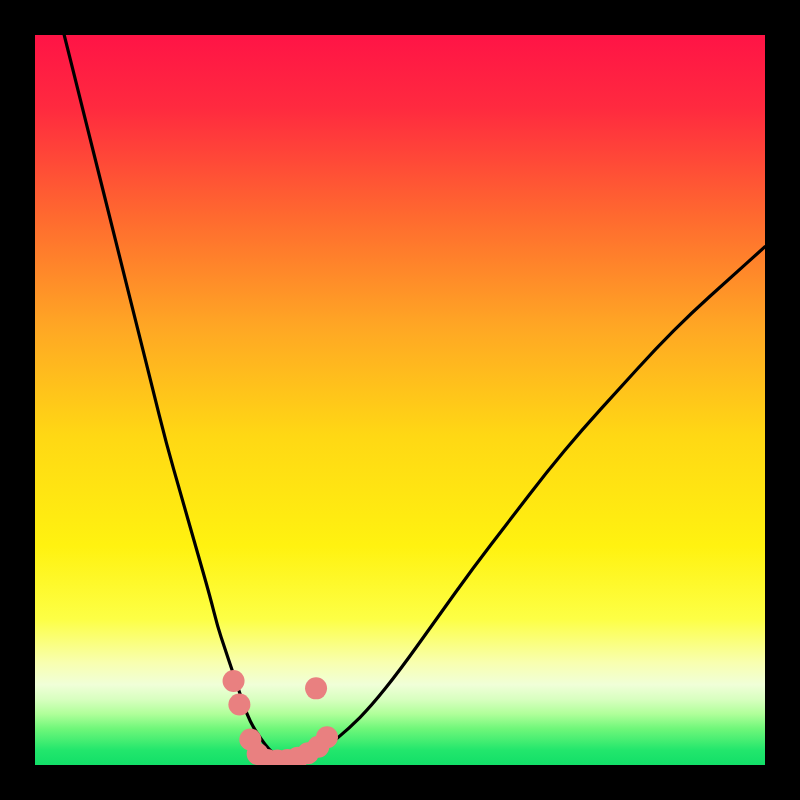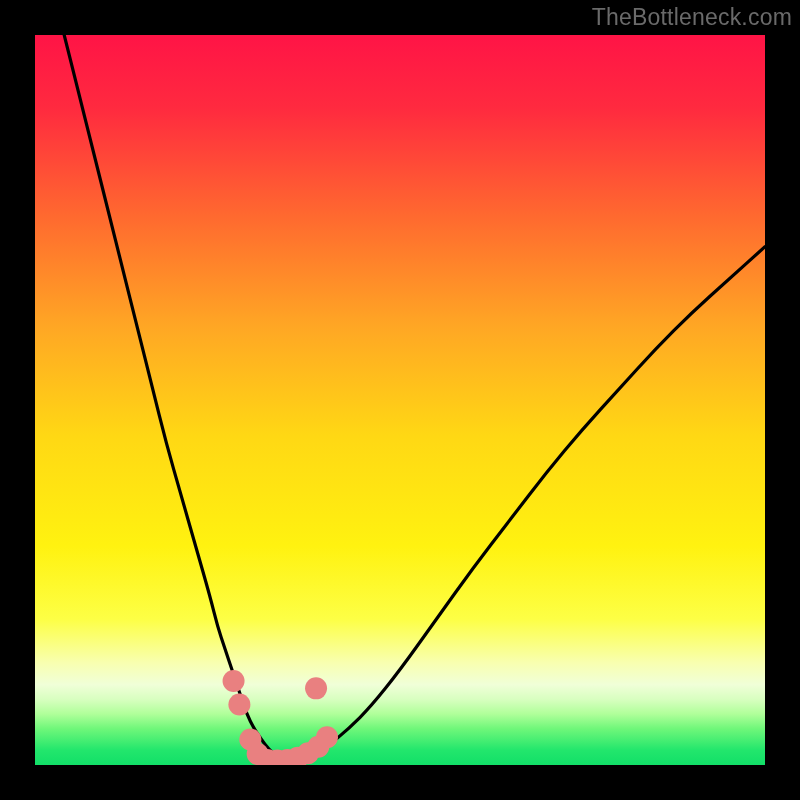--- a/index.html
+++ b/index.html
@@ -75,14 +75,13 @@
           <circle cx="242.36" cy="725.62" r="11" fill="#e98080" stroke="#a84c4c" stroke-width="0"></circle>
           <circle cx="252.58" cy="724.89" r="11" fill="#e98080" stroke="#a84c4c" stroke-width="0"></circle>
           <circle cx="262.8" cy="722.7" r="11" fill="#e98080" stroke="#a84c4c" stroke-width="0"></circle>
           <circle cx="273.02" cy="718.32" r="11" fill="#e98080" stroke="#a84c4c" stroke-width="0"></circle>
           <circle cx="283.23999999999995" cy="711.75" r="11" fill="#e98080" stroke="#a84c4c" stroke-width="0"></circle>
           <circle cx="292" cy="702.26" r="11" fill="#e98080" stroke="#a84c4c" stroke-width="0"></circle>
           <circle cx="281.05" cy="653.35" r="11" fill="#e98080" stroke="#a84c4c" stroke-width="0"></circle>
         </g>
     </svg>
   </div>
-  <div class="watermark">TheBottleneck.com</div>
 </div>
 
 </body></html>

